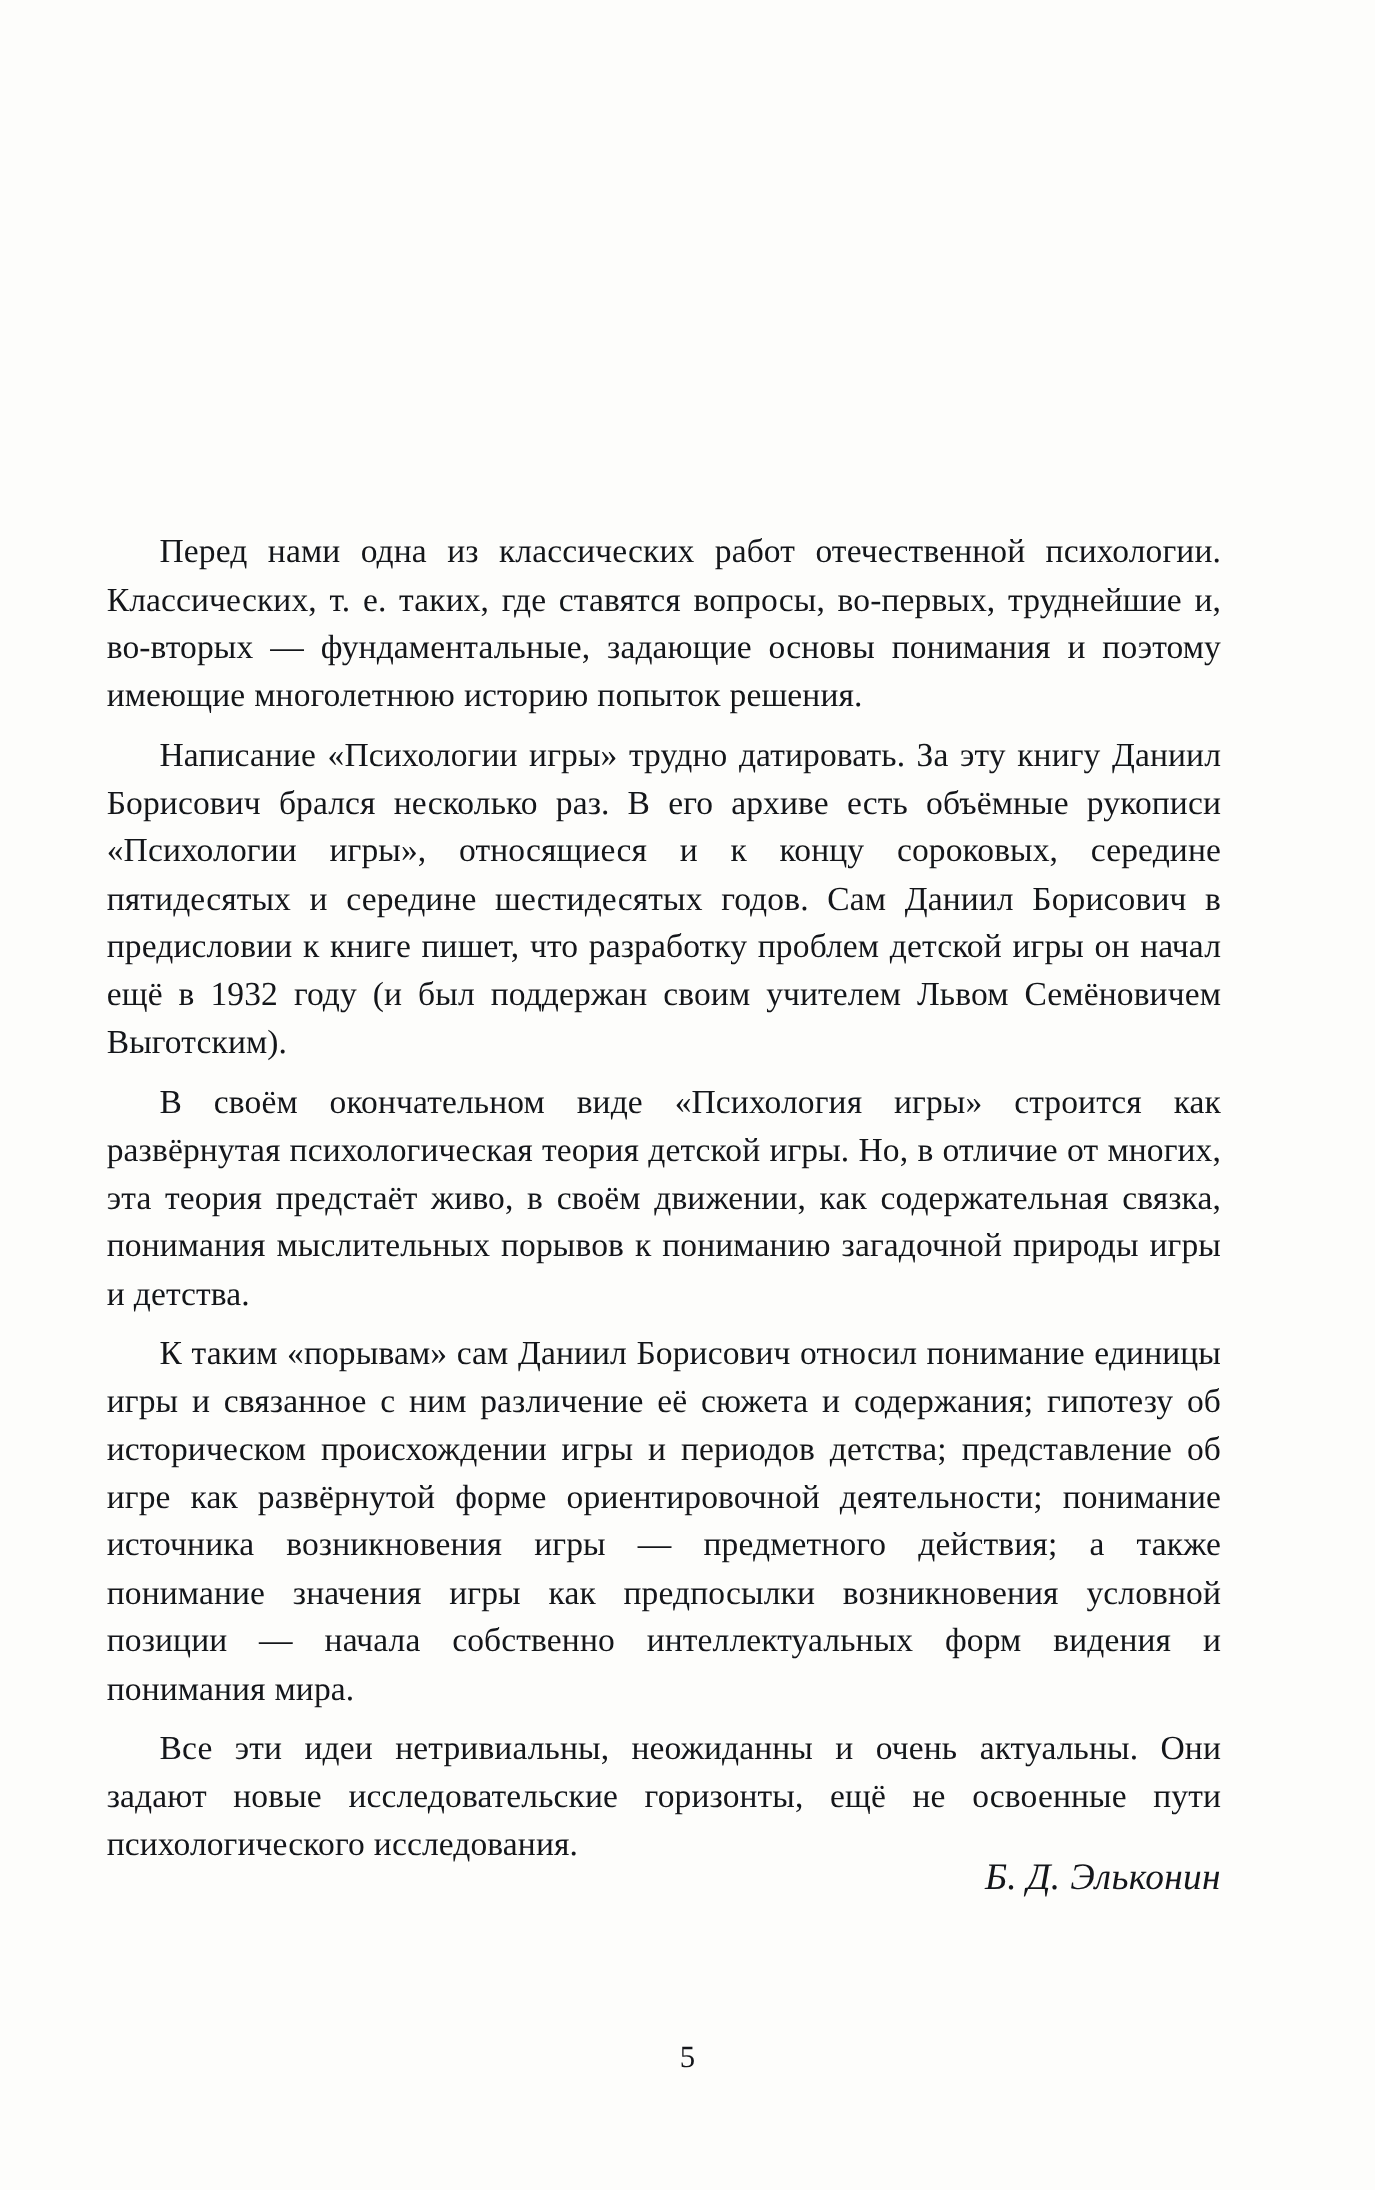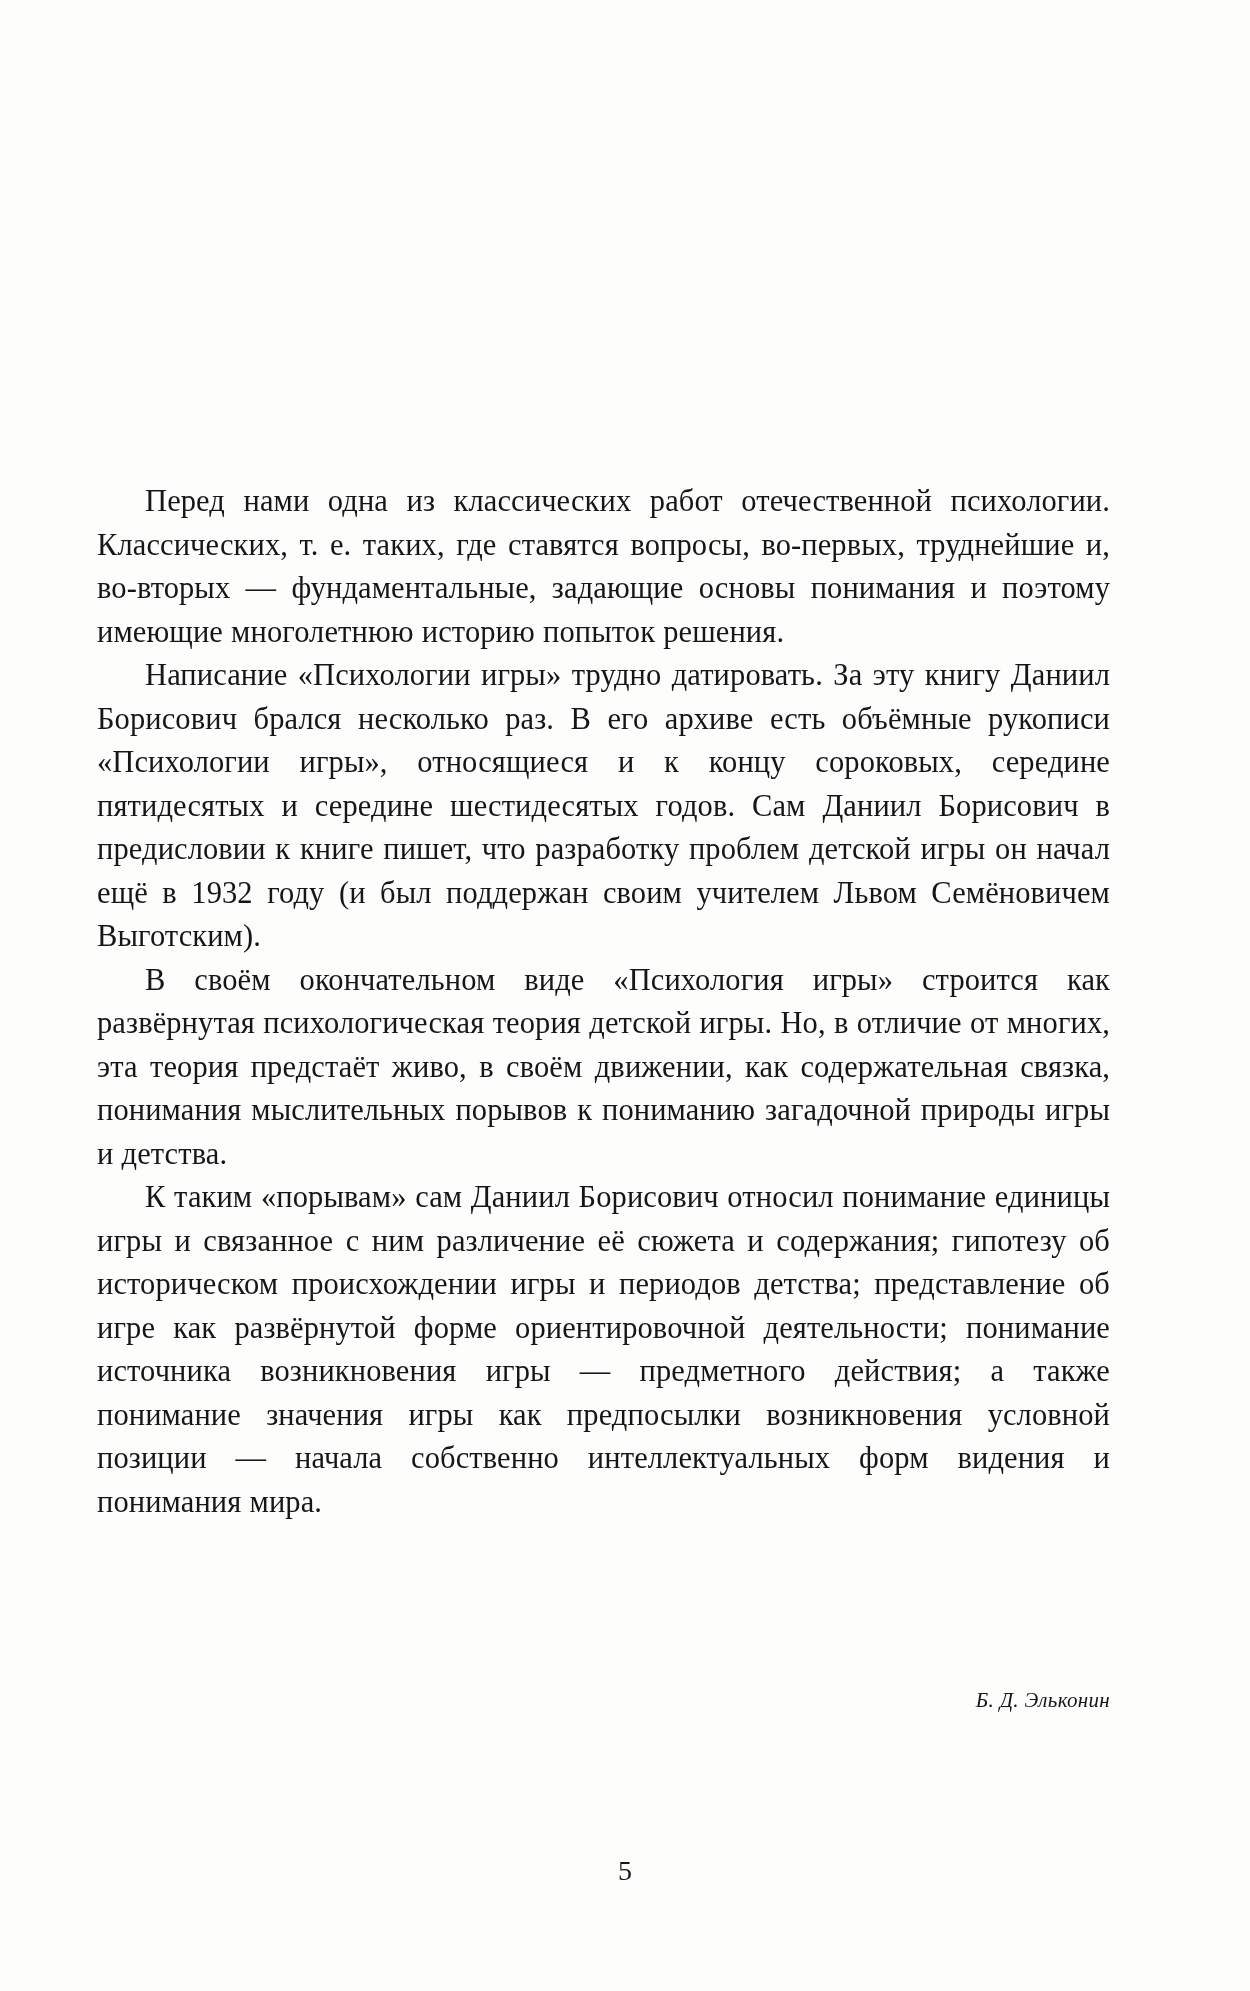--- a/index.html
+++ b/index.html
@@ -34,30 +34,30 @@
     line-height: 43.5px;
     text-align: justify;
     text-indent: 48px;
     margin: 0 0 0 0;
     color: #14161a;
     letter-spacing: 0.1px;
     word-spacing: 0.4px;
     hyphens: manual;
   }
   .para + .para {
-    margin-top: 0px;
+    margin-top: 11px;
   }
   .signature {
     position: absolute;
     left: 97px;
     top: 1688px;
     width: 1013px;
     text-align: right;
     font-style: italic;
-    font-size: 21px;
+    font-size: 34px;
     color: #14161a;
     letter-spacing: 0.3px;
   }
   .page-number {
     position: absolute;
     left: 0;
     top: 1855px;
     width: 1250px;
     text-align: center;
     font-size: 28px;
@@ -67,19 +67,20 @@
 </head>
 <body>
 
 <div class="page">
 
   <div class="text-block">
     <p class="para">Перед нами одна из классических работ отечественной психологии. Классических, т. е. таких, где ставятся вопросы, во-первых, труднейшие и, во-вторых — фундаментальные, задающие основы понимания и поэтому имеющие многолетнюю историю попыток решения.</p>
     <p class="para">Написание «Психологии игры» трудно датировать. За эту книгу Даниил Борисович брался несколько раз. В его архиве есть объёмные рукописи «Психологии игры», относящиеся и к концу сороковых, середине пятидесятых и середине шестидесятых годов. Сам Даниил Борисович в предисловии к книге пишет, что разработку проблем детской игры он начал ещё в 1932 году (и был поддержан своим учителем Львом Семёновичем Выготским).</p>
     <p class="para">В своём окончательном виде «Психология игры» строится как развёрнутая психологическая теория детской игры. Но, в отличие от многих, эта теория предстаёт живо, в своём движении, как содержательная связка, понимания мыслительных порывов к пониманию загадочной природы игры и детства.</p>
     <p class="para">К таким «порывам» сам Даниил Борисович относил понимание единицы игры и связанное с ним различение её сюжета и содержания; гипотезу об историческом происхождении игры и периодов детства; представление об игре как развёрнутой форме ориентировочной деятельности; понимание источника возникновения игры — предметного действия; а также понимание значения игры как предпосылки возникновения условной позиции — начала собственно интеллектуальных форм видения и понимания мира.</p>
+    <p class="para">Все эти идеи нетривиальны, неожиданны и очень актуальны. Они задают новые исследовательские горизонты, ещё не освоенные пути психологического исследования.</p>
   </div>
 
   <div class="signature">Б. Д. Эльконин</div>
 
   <div class="page-number">5</div>
 
 </div>
 
 </body></html>

